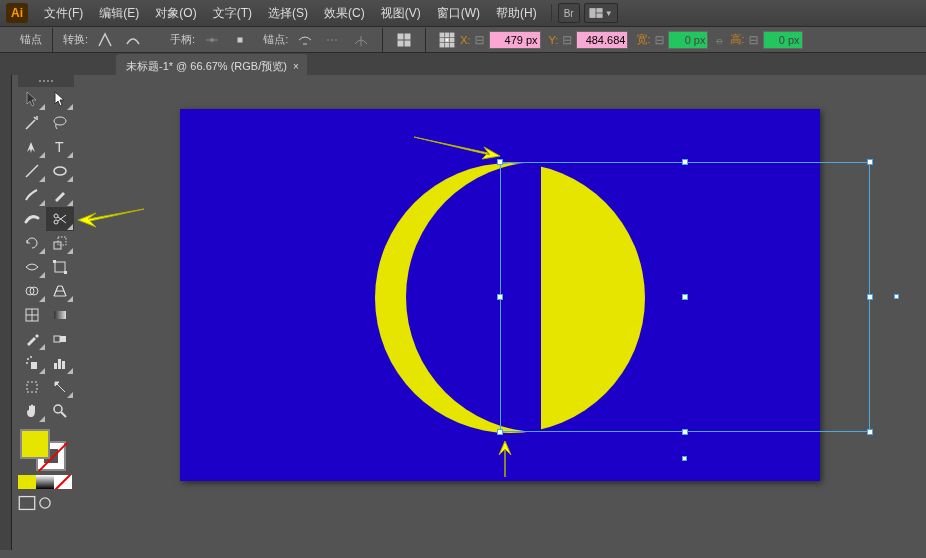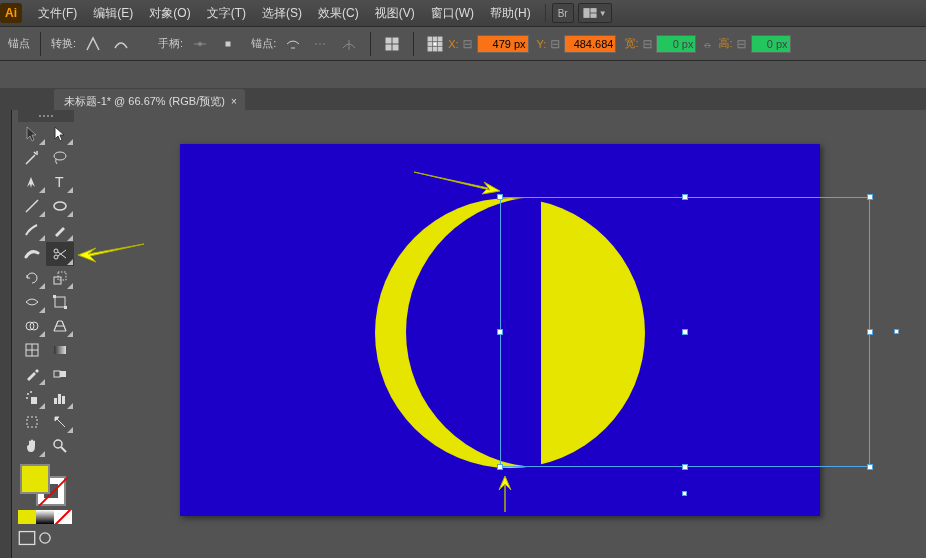--- a/index.html
+++ b/index.html
@@ -1,41 +1,41 @@
 <!DOCTYPE html>
 <html><head>
 <meta charset="utf-8">
 <style>
   * { box-sizing: border-box; margin: 0; padding: 0; font-family: "Microsoft YaHei", sans-serif; }
   body { width: 926px; height: 558px; background: #535353; overflow: hidden; user-select: none; }
   
   
-  .menubar { height: 27px; background: linear-gradient(#4e4e4e,#3f3f3f); display: flex; align-items: center; gap: 0; border-bottom: 1px solid #2a2a2a; }
+  .menubar { height: 27px; background: linear-gradient(#4e4e4e,#3f3f3f); display: flex; align-items: center; padding-left: 6px; gap: 0; border-bottom: 1px solid #2a2a2a; }
   .ai-logo { width: 22px; height: 20px; background: #472b00; border-radius: 3px; display: flex; align-items: center; justify-content: center; color: #ff9a00; font-weight: bold; font-size: 12px; margin-right: 8px; }
   .menu-item { color: #ddd; font-size: 12px; padding: 4px 8px; cursor: default; }
   .menu-sep { width: 1px; height: 18px; background: #333; margin: 0 6px; }
   .topicon { width: 22px; height: 20px; border: 1px solid #2a2a2a; border-radius: 2px; background: #444; display: flex; align-items: center; justify-content: center; color: #bbb; font-size: 10px; cursor: pointer; margin-right: 4px;}
   .topicon svg { width: 14px; height: 14px; stroke: #bbb; fill: none; }
   
   
-  .controlbar { height: 34px; background: #535353; border-bottom: 1px solid #2a2a2a; display: flex; align-items: center; padding: 0 8px; gap: 6px; color: #ccc; font-size: 11px; }
+  .controlbar { height: 26px; background: #535353; border-bottom: 1px solid #2a2a2a; display: flex; align-items: center; padding: 0 20px; gap: 6px; color: #ccc; font-size: 11px; }
   .ctrl-sep { width: 1px; height: 24px; background: #2a2a2a; margin: 0 4px; }
   .ctrl-label { color: #ccc; font-size: 11px; }
   .ctrl-btn { width: 22px; height: 22px; display: flex; align-items: center; justify-content: center; cursor: pointer; }
   .ctrl-btn svg { width: 16px; height: 16px; stroke: #ccc; fill: #ccc; }
   .ctrl-btn.dim svg { stroke: #6d6d6d; fill:#6d6d6d; }
   .coord-group { display: flex; align-items: center; gap: 2px; }
   .coord-lbl { color: #ccc; font-size: 11px; }
   .coord-lbl.orange { color: #d2871f; }
   .coord-link { width: 14px; height: 22px; display:flex;align-items:center;justify-content:center;color:#888;font-size:12px;}
-  .coord-input { width: 52px; height: 18px; background: #f97316; border: 1px solid #666; font-size: 11px; padding: 0 2px; text-align: right; }
+  .coord-input { width: 52px; height: 18px; background: #f9a8d4; border: 1px solid #666; font-size: 11px; padding: 0 2px; text-align: right; }
   .coord-input.dim { background: #22c55e; color:#444; width:40px;}
   
   
-  .tabarea { height: 22px; background: #434343; display: flex; align-items: flex-end; padding-left: 54px; margin-top: 27px; }
+  .tabarea { height: 22px; background: #434343; display: flex; align-items: flex-end; padding-left: 116px; }
   .tab { height: 21px; background: #535353; color: #ddd; font-size: 11px; padding: 3px 8px 0 10px; border-top-left-radius: 3px; border-top-right-radius: 3px; display: flex; align-items: center; gap: 6px; }
   .tab-close { font-size: 10px; cursor: pointer; }
   
   
   .main { display: flex; height: 475px; }
   .panel-strip { width: 12px; background: #434343; border-right:1px solid #222;}
   .toolbox { width: 56px; margin-left: 6px; background: #535353; display: flex; flex-wrap: wrap; }
   .tool-head { width: 56px; height: 12px; background: #434343; display:flex;align-items:center;justify-content:center;}
   .tool-head-dots { display:flex;gap:2px;}
   .tool-head-dots span{width:2px;height:2px;background:#888;}

